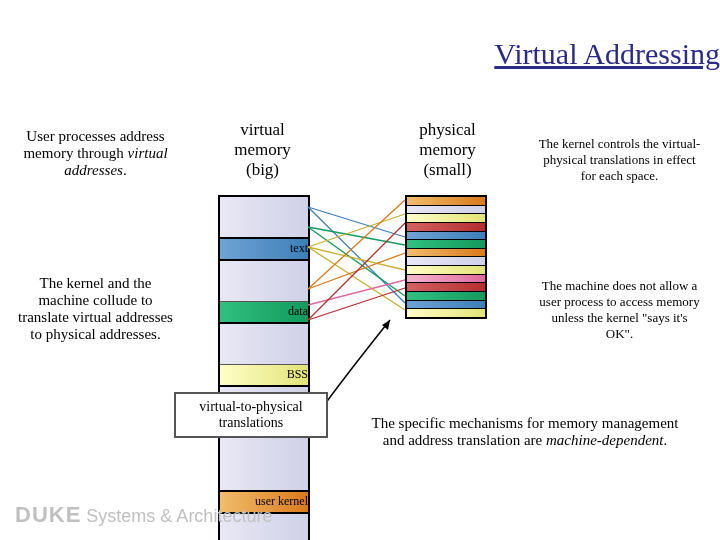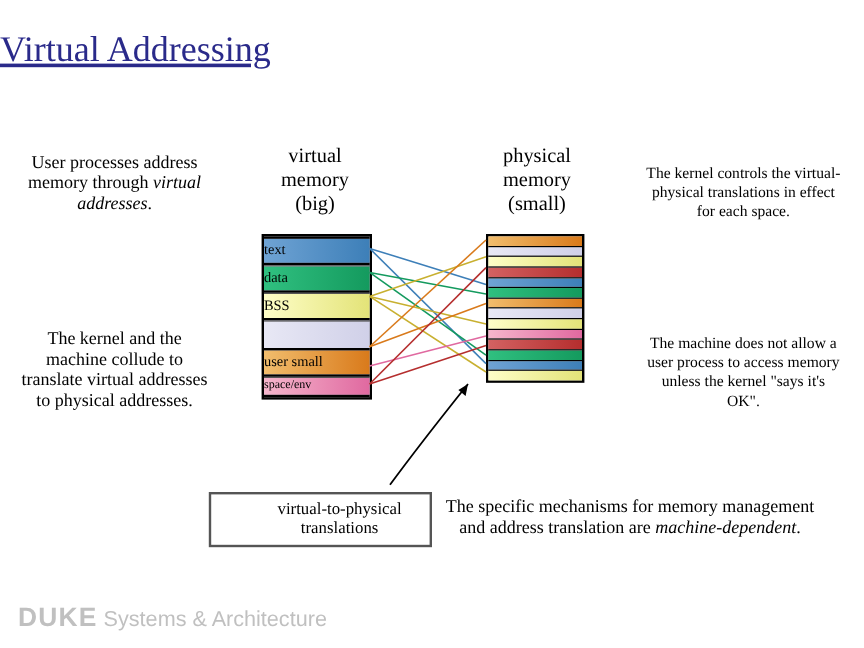--- a/index.html
+++ b/index.html
@@ -5,25 +5,25 @@
   body {
     margin: 0;
     width: 720px;
     height: 540px;
     font-family: "Times New Roman", serif;
     background: white;
     position: relative;
     overflow: hidden;
   }
   .title {
-    text-align: left;
+    text-align: right;
     font-size: 30px;
     color: #2a2a8a;
     text-decoration: underline;
-    margin-top: 25px;
+    margin-top: 37px;
   }
   .left-col {
     position: absolute;
     left: 18px;
     width: 155px;
     font-size: 15px;
     text-align: center;
   }
   .right-col {
     position: absolute;
@@ -41,23 +41,24 @@
     position: absolute;
     left: 218px;
     top: 195px;
     width: 88px;
     border: 2px solid black;
     background: linear-gradient(to right, #e8e8f5, #d0d0e8);
   }
   .seg {
     height: 20px;
     font-size: 12px;
-    text-align: left;
+    text-align: right;
     line-height: 18px;
     border-top: 1px solid #555;
+    margin-top: 40px;
   }
   .seg:first-child { border-top: none; }
   .seg.blue { background: linear-gradient(to right, #6fa3d4, #3d7fb8); color: black; border-top: 2px solid black; border-bottom: 2px solid black; }
   .seg.green { background: linear-gradient(to right, #30c080, #149a5e); color: black; border-bottom: 2px solid black; }
   .seg.yellow { background: linear-gradient(to right, #fefec8, #e3e378); color: black; border-bottom: 2px solid black; }
   .seg.gap { height: 22px; background: linear-gradient(to right, #e8e8f5, #d0d0e8); }
   .seg.orange { background: linear-gradient(to right, #f1bd6d, #d97a1b); color: black; border-top: 2px solid black; border-bottom: 2px solid black; }
   .seg.pink { background: linear-gradient(to right, #f5b6cc, #e069a0); color: black; font-size: 10px; line-height: 12px; height: 14px; border-bottom: 2px solid black; }
   .seg.red { background: linear-gradient(to right, #d36262, #b52e2e); color: black; font-size: 11px; line-height: 16px; height: 18px; }
 
@@ -71,31 +72,30 @@
     display: flex;
     flex-direction: column;
     background: #eee;
   }
   .pf { flex: 1; border-top: 1px solid black; }
   .pf:first-child { border-top: none; }
 
   .trans-box {
     position: absolute;
     left: 174px;
-    top: 410px;
+    top: 392px;
     width: 150px;
     height: 42px;
     border: 2px solid #555;
     font-size: 14px;
     text-align: center;
     display: flex;
     align-items: center;
     justify-content: center;
     background: white;
-    padding-left: 32px;
   }
   .bottom-text {
     position: absolute;
     right: 30px;
     top: 415px;
     width: 330px;
     font-size: 15px;
     text-align: center;
     font-style: italic;
   }
@@ -134,21 +134,21 @@
 <div class="right-col" style="top:278px">The machine does not allow a user process to access memory unless the kernel "says it's OK".</div>
 
 <div class="label-top" style="left:215px; top:120px; width:95px">virtual<br>memory<br>(big)</div>
 <div class="label-top" style="left:400px; top:120px; width:95px">physical<br>memory<br>(small)</div>
 
 <div class="vm-box">
   <div class="seg blue">text</div>
   <div class="seg green">data</div>
   <div class="seg yellow">BSS</div>
   <div class="seg gap"></div>
-  <div class="seg orange">user small</div>
+  <div class="seg orange">user kernel</div>
   <div class="seg pink">space/env</div>
 </div>
 
 <div class="phys-box">
   <div class="pf" style="background:linear-gradient(to right,#f1bd6d,#d97a1b)"></div>
   <div class="pf" style="background:linear-gradient(to right,#e8e8f5,#d0d0e8)"></div>
   <div class="pf" style="background:linear-gradient(to right,#fefec8,#e3e378)"></div>
   <div class="pf" style="background:linear-gradient(to right,#d36262,#b52e2e)"></div>
   <div class="pf" style="background:linear-gradient(to right,#6fa3d4,#3d7fb8)"></div>
   <div class="pf" style="background:linear-gradient(to right,#30c080,#149a5e)"></div>

